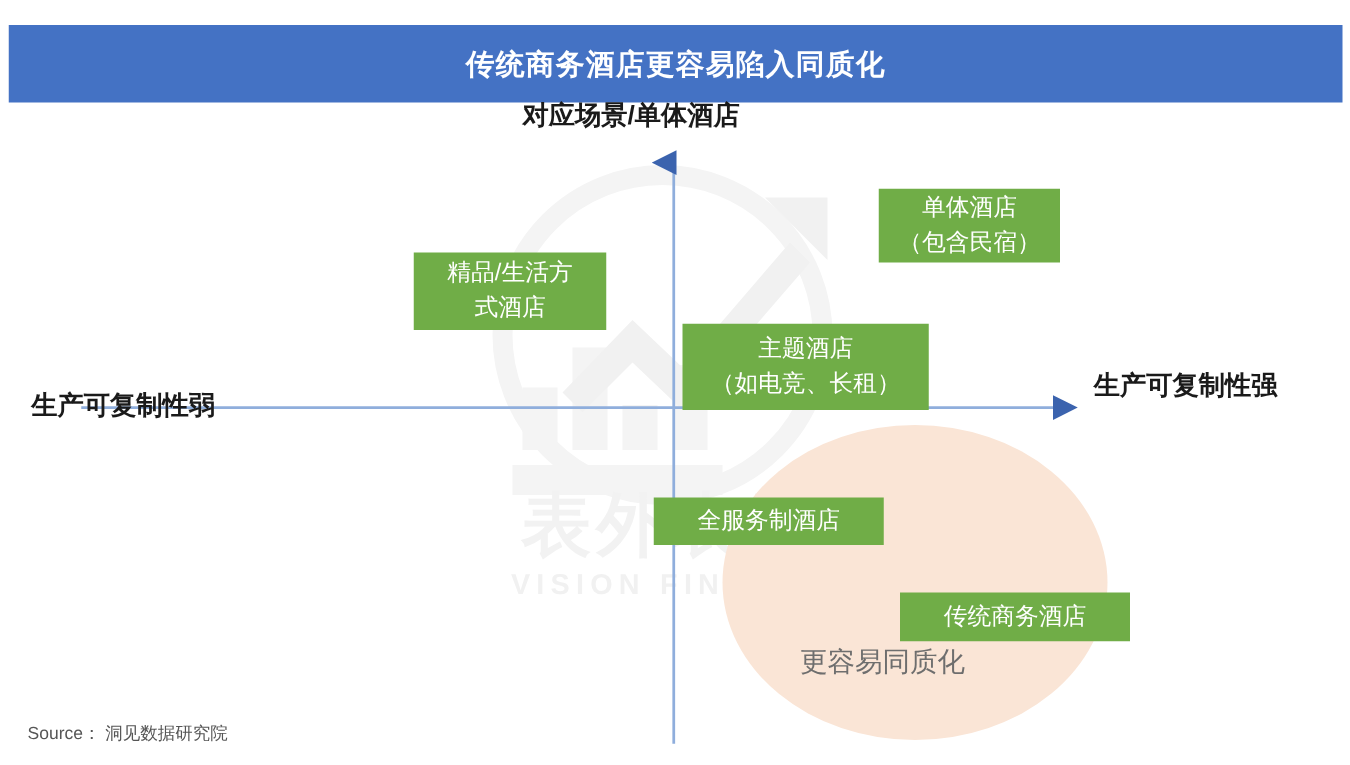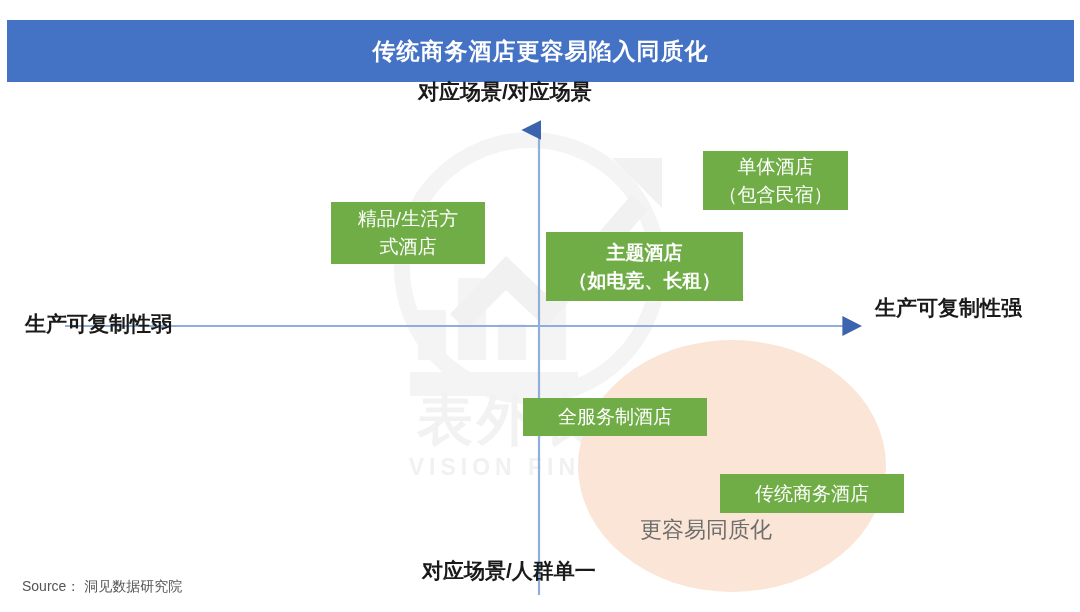--- a/index.html
+++ b/index.html
@@ -125,21 +125,21 @@
     align-items: center;
     justify-content: center;
     text-align: center;
     box-sizing: border-box;
     font-family: "Liberation Sans", "DejaVu Sans", sans-serif;
   }
   .green-box .ln { display: block; white-space: nowrap; }
 
   #box-boutique    { left: 331px; top: 202px; width: 154px; height: 62px; }
   #box-independent { left: 703px; top: 151px; width: 145px; height: 59px; }
-  #box-theme       { left: 546px; top: 232px; width: 197px; height: 69px; font-weight: bold; }
+  #box-theme       { left: 546px; top: 259px; width: 197px; height: 69px; }
   #box-fullservice { left: 523px; top: 398px; width: 184px; height: 38px; }
   #box-traditional { left: 720px; top: 474px; width: 184px; height: 39px; }
   #box-luxuryresort{ left: 191px; top: 496px; width: 184px; height: 39px; }
 
   
   #annotation-homogenize {
     position: absolute;
     left: 640px;
     top: 515px;
     font-size: 22px;
@@ -195,22 +195,21 @@
       <marker id="arrowhead-right" markerWidth="9" markerHeight="9" refX="8" refY="4.5" orient="auto">
         <polygon points="0,0 9,4.5 0,9" fill="#3B63AE"></polygon>
       </marker>
     </defs>
 
     <line x1="539" y1="595" x2="539" y2="130" stroke="#8FAEDC" stroke-width="2.2" marker-end="url(#arrowhead-up)"></line>
 
     <line x1="65" y1="326" x2="860" y2="326" stroke="#8FAEDC" stroke-width="2.2" marker-end="url(#arrowhead-right)"></line>
   </svg>
 
-  <div class="axis-label" id="axis-label-top">对应场景/对应场景</div>
-  <div class="axis-label" id="axis-label-bottom">对应场景/人群单一</div>
+  <div class="axis-label" id="axis-label-top">对应场景/单体酒店</div>
   <div class="axis-label" id="axis-label-left">生产可复制性弱</div>
   <div class="axis-label" id="axis-label-right">生产可复制性强</div>
 
   <div class="green-box" id="box-independent">
     <span class="ln">单体酒店</span>
     <span class="ln">（包含民宿）</span>
   </div>
 
   <div class="green-box" id="box-boutique">
     <span class="ln">精品/生活方</span>

